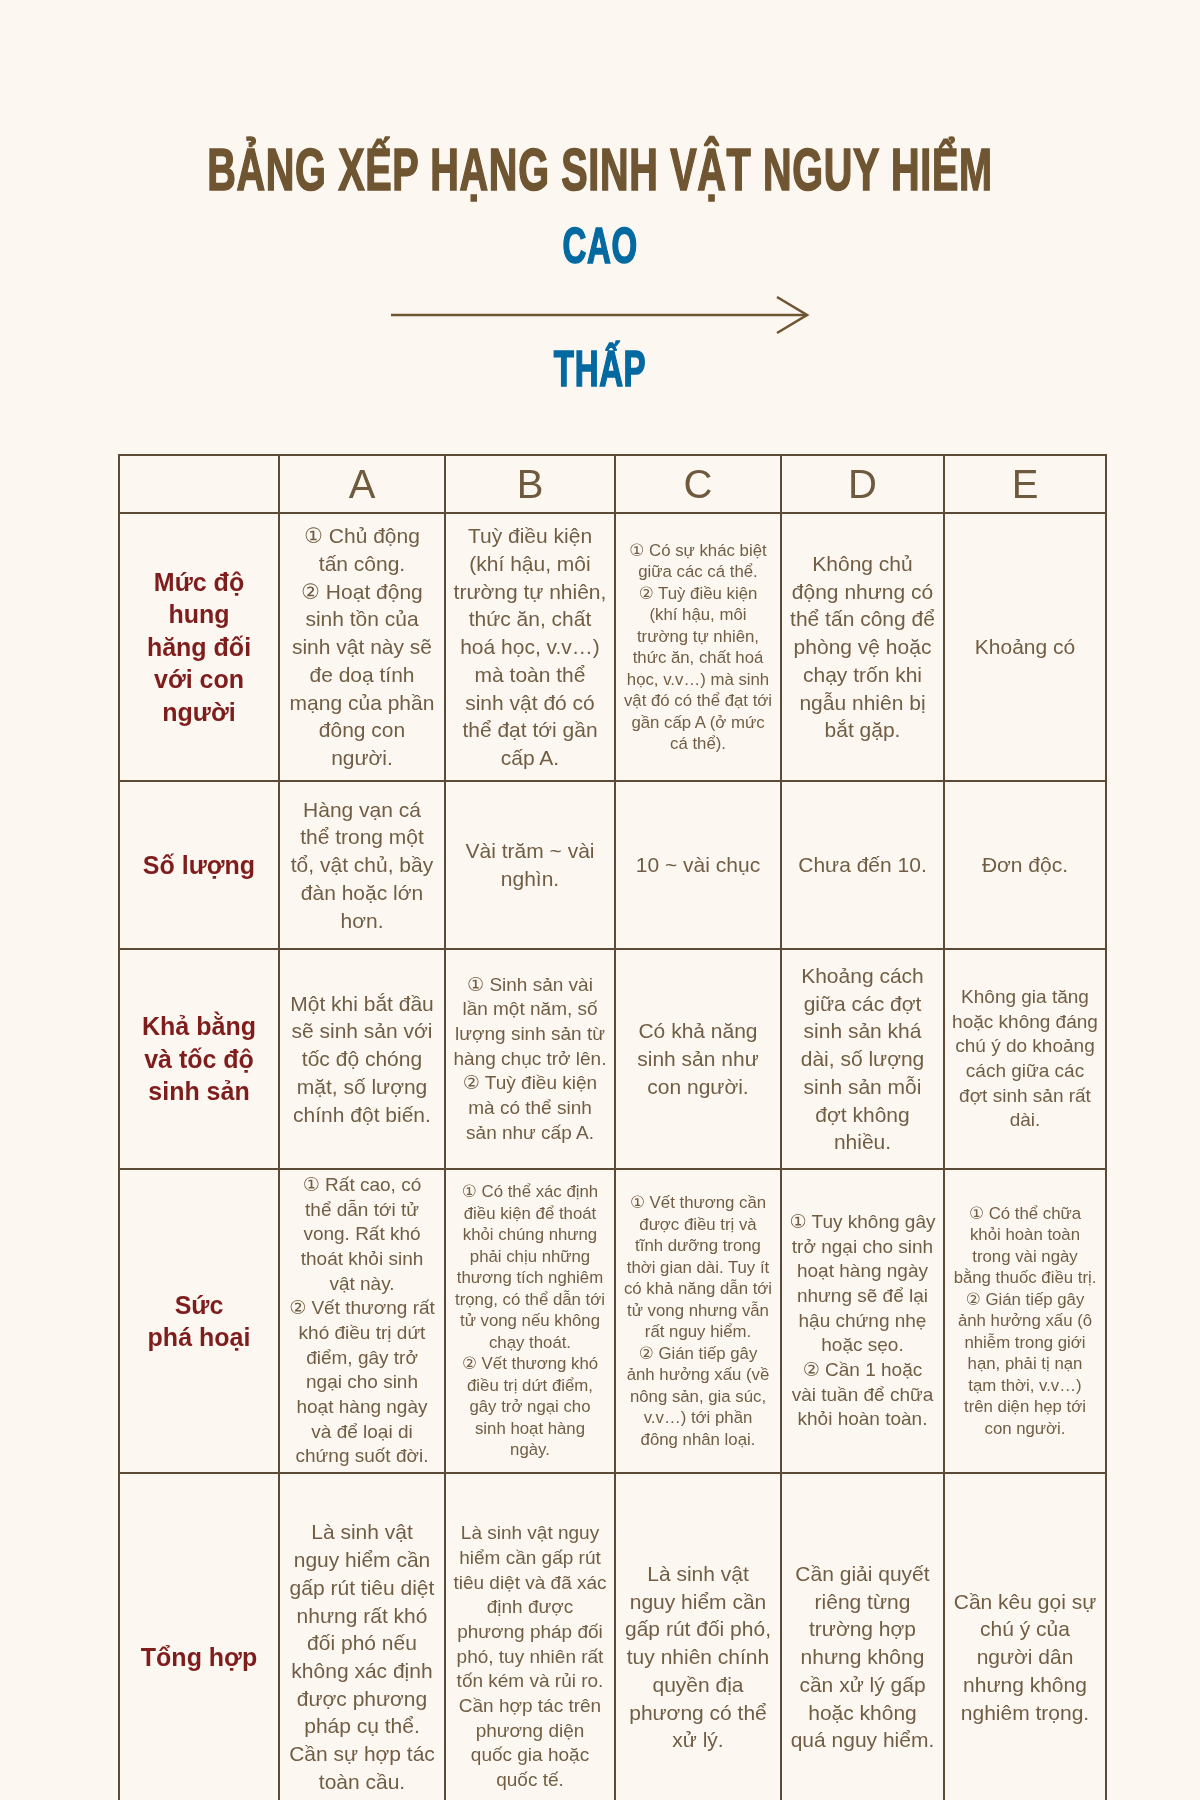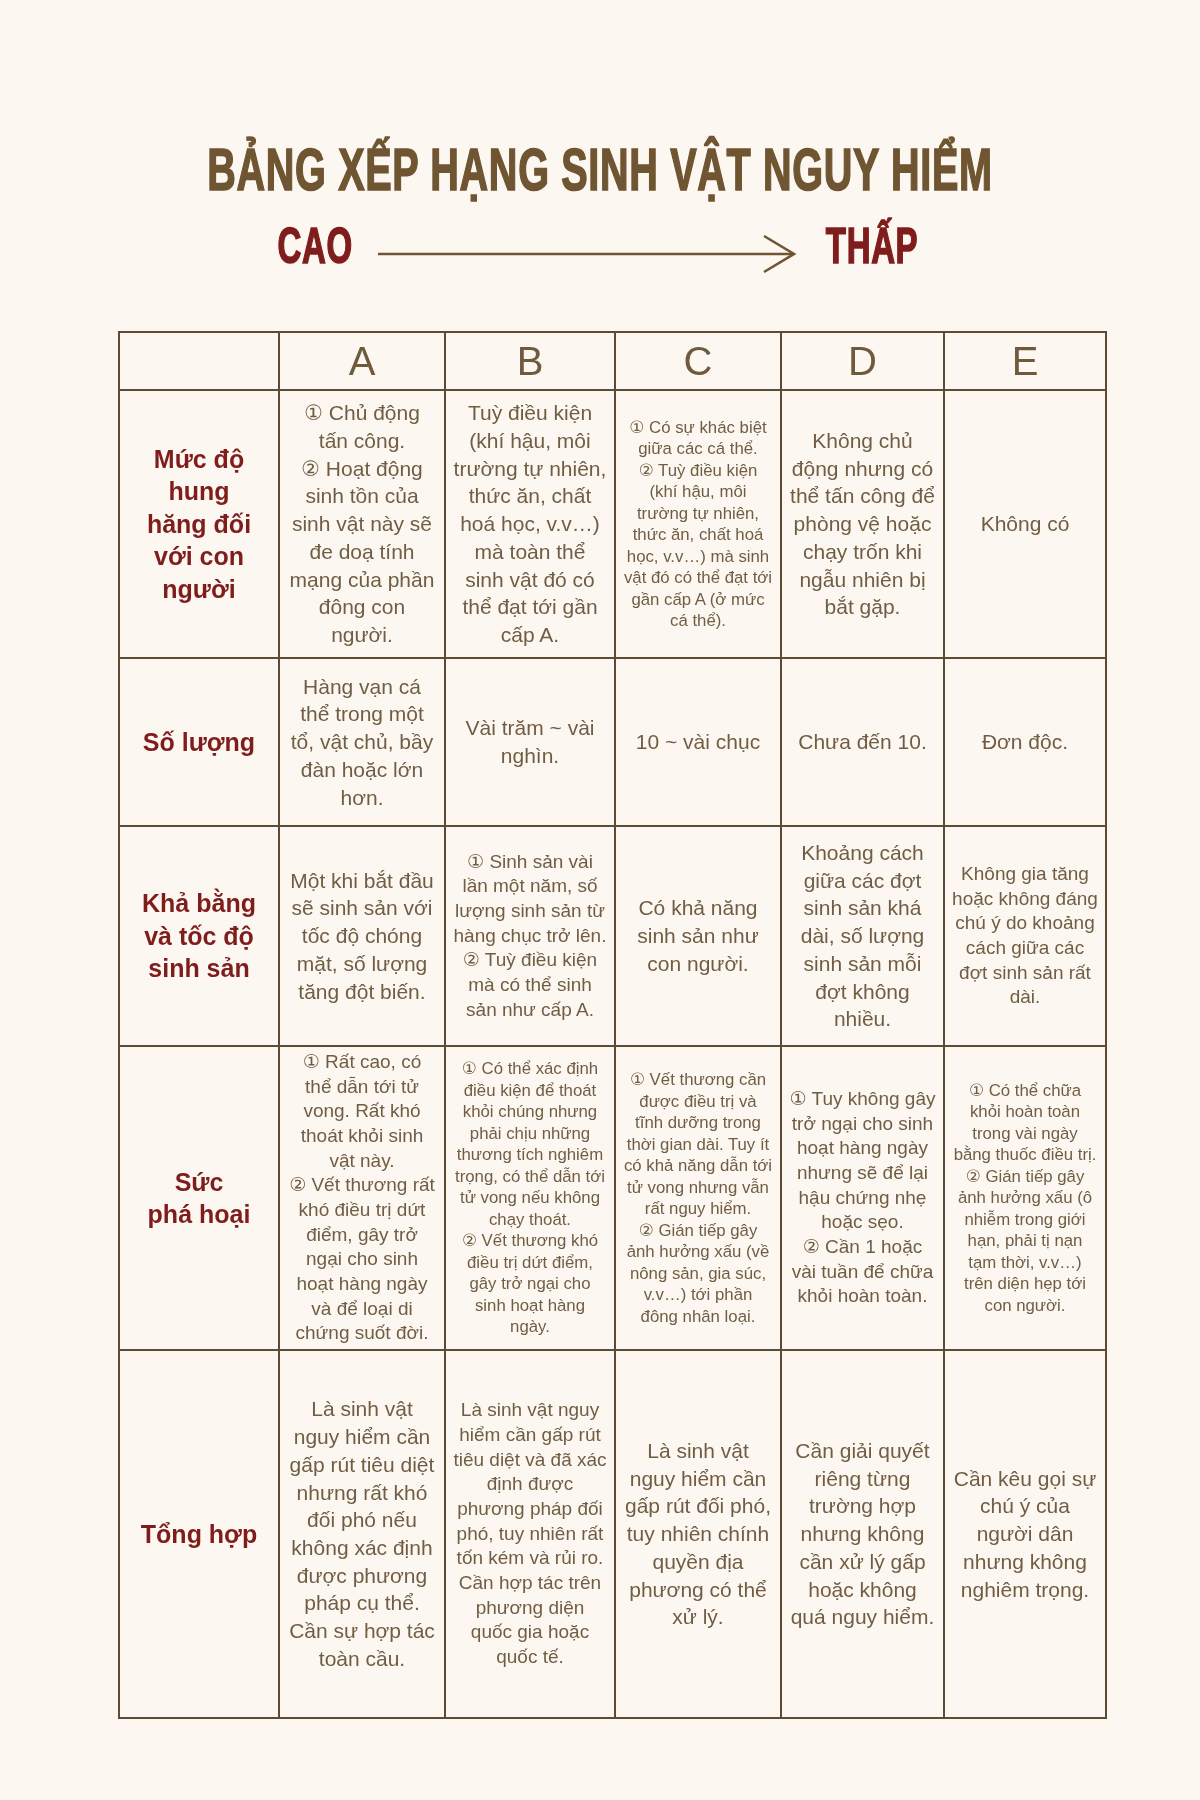--- a/index.html
+++ b/index.html
@@ -25,21 +25,22 @@
     font-size:60px;
     line-height:1;
     color:#6f5531;
   }
   .scale-row{
     margin-top:14px;
     display:flex;
     justify-content:center;
     align-items:center;
     gap:0px;
-    color:#7f1d1d;
+    color:#0369a1;
+    flex-direction:column;
   }
   .scale-label{font-size:50px;line-height:1.3;}
   .arrow-svg{display:block;margin-top:10px;}
   table.rank{
     border-collapse:collapse;
     table-layout:fixed;
     margin:52px 0 0 118px;
   }
   .rank th,.rank td{
     border:2.5px solid #5e4b36;
@@ -117,35 +118,35 @@
 hung
 hăng đối
 với con
 người</th>
       <td class="n">① Chủ động tấn công.
 ② Hoạt động sinh tồn của sinh vật này sẽ đe doạ tính mạng của phần đông con người.</td>
       <td class="n">Tuỳ điều kiện (khí hậu, môi trường tự nhiên, thức ăn, chất hoá học, v.v…) mà toàn thể sinh vật đó có thể đạt tới gần cấp A.</td>
       <td class="s">① Có sự khác biệt giữa các cá thể.
 ② Tuỳ điều kiện (khí hậu, môi trường tự nhiên, thức ăn, chất hoá học, v.v…) mà sinh vật đó có thể đạt tới gần cấp A (ở mức cá thể).</td>
       <td class="n">Không chủ động nhưng có thể tấn công để phòng vệ hoặc chạy trốn khi ngẫu nhiên bị bắt gặp.</td>
-      <td class="n">Không có</td>
+      <td class="n">Khoảng có</td>
     </tr>
     <tr class="r1">
       <th>Số lượng</th>
       <td class="n">Hàng vạn cá thể trong một tổ, vật chủ, bầy đàn hoặc lớn hơn.</td>
       <td class="n">Vài trăm ~ vài nghìn.</td>
       <td class="n">10 ~ vài chục</td>
       <td class="n">Chưa đến 10.</td>
       <td class="n">Đơn độc.</td>
     </tr>
     <tr class="r2">
       <th>Khả bằng
 và tốc độ
 sinh sản</th>
-      <td class="n">Một khi bắt đầu sẽ sinh sản với tốc độ chóng mặt, số lượng tăng đột biến.</td>
+      <td class="n">Một khi bắt đầu sẽ sinh sản với tốc độ chóng mặt, số lượng chính đột biến.</td>
       <td class="m">① Sinh sản vài lần một năm, số lượng sinh sản từ hàng chục trở lên.
 ② Tuỳ điều kiện mà có thể sinh sản như cấp A.</td>
       <td class="n">Có khả năng sinh sản như con người.</td>
       <td class="n">Khoảng cách giữa các đợt sinh sản khá dài, số lượng sinh sản mỗi đợt không nhiều.</td>
       <td class="m">Không gia tăng hoặc không đáng chú ý do khoảng cách giữa các đợt sinh sản rất dài.</td>
     </tr>
     <tr class="r3">
       <th>Sức
 phá hoại</th>
       <td class="m">① Rất cao, có thể dẫn tới tử vong. Rất khó thoát khỏi sinh vật này.

